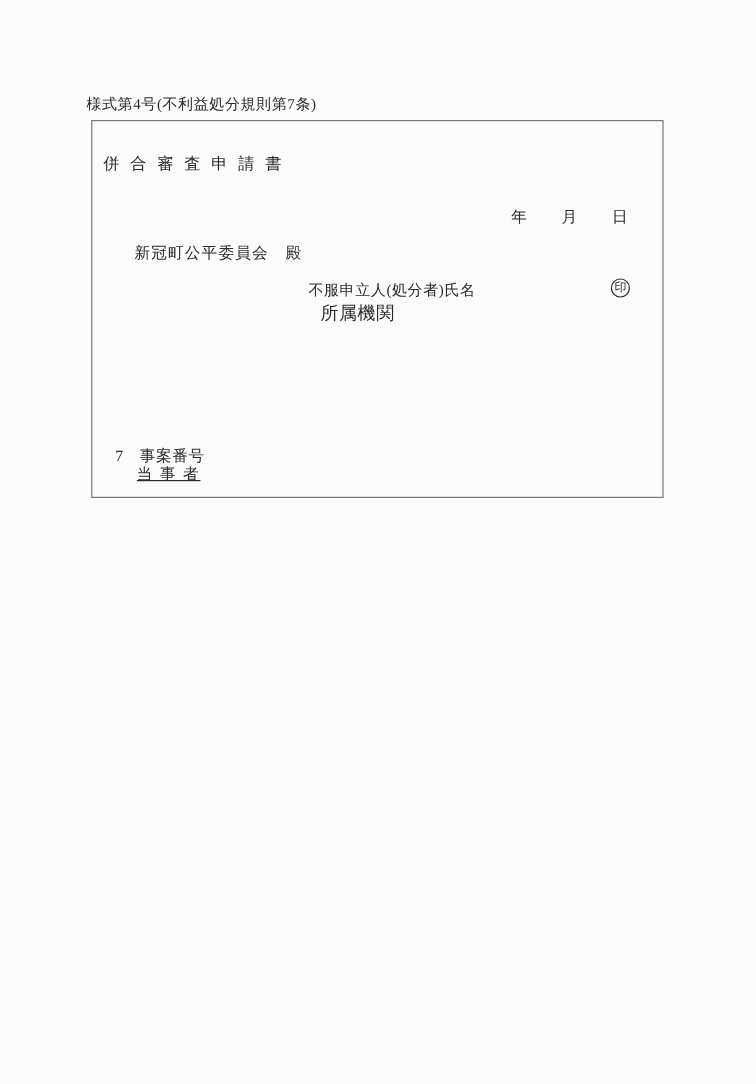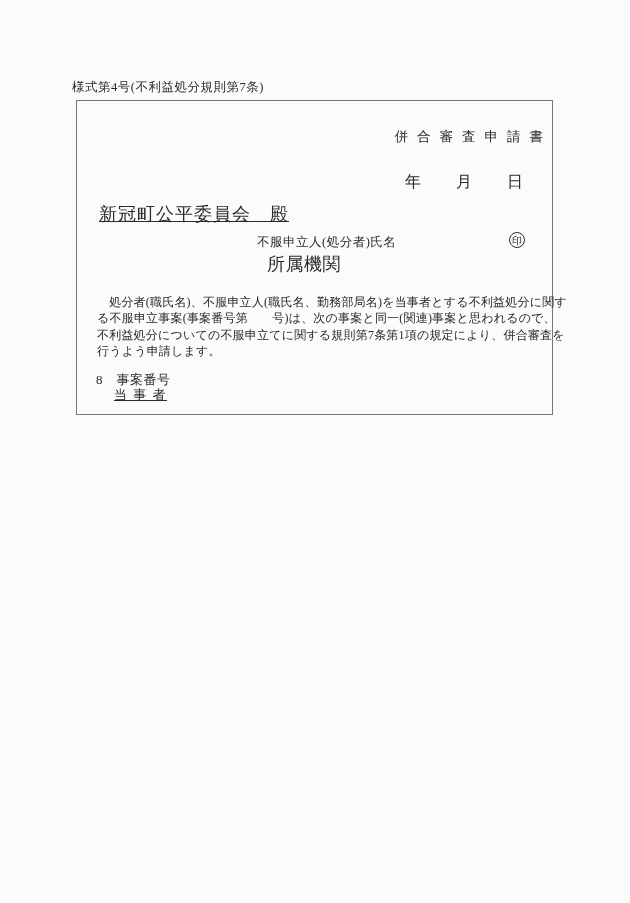--- a/index.html
+++ b/index.html
@@ -35,56 +35,55 @@
     width: 475px;
     height: 313px;
     border: 1px solid #777777;
     background: transparent;
   }
   .title {
     position: absolute;
     left: 0;
     right: 0;
     top: 27px;
-    text-align: right;
+    text-align: left;
     font-size: 13.5px;
     letter-spacing: 9px;
     text-indent: 9px;
     white-space: nowrap;
   }
   .date-line {
     position: absolute;
     right: 28px;
     top: 71px;
-    font-size: 16px;
+    font-size: 13px;
     letter-spacing: 1px;
     white-space: nowrap;
   }
   .addressee {
     position: absolute;
-    left: 22px;
+    left: 35px;
     top: 101px;
-    font-size: 18px;
+    font-size: 13px;
     letter-spacing: 1px;
     white-space: nowrap;
-    text-decoration: underline;
   }
   .appellant {
     position: absolute;
     left: 180px;
     top: 133px;
     font-size: 12.5px;
     letter-spacing: 0.5px;
     white-space: nowrap;
   }
   .affiliation {
     position: absolute;
     left: 190px;
     top: 151px;
-    font-size: 18px;
+    font-size: 15px;
     letter-spacing: 0.5px;
     white-space: nowrap;
   }
   .seal {
     position: absolute;
     left: 432px;
     top: 131px;
     width: 14px;
     height: 14px;
     border: 1px solid #2a2a2a;
@@ -144,26 +143,20 @@
     <div class="addressee">新冠町公平委員会　殿</div>
 
     <div class="appellant">不服申立人(処分者)氏名</div>
 
     <div class="seal">
       <span class="seal-char">印</span>
     </div>
 
     <div class="affiliation">所属機関</div>
 
-    <div class="para">
-      <div class="pline">　処分者(職氏名)、不服申立人(職氏名、勤務部局名)を当事者とする不利益処分に関す</div>
-      <div class="pline">る不服申立事案(事案番号第　　号)は、次の事案と同一(関連)事案と思われるので、</div>
-      <div class="pline">不利益処分についての不服申立てに関する規則第7条第1項の規定により、併合審査を</div>
-      <div class="pline">行うよう申請します。</div>
-    </div>
 
-    <div class="case-number-line">8　事案番号</div>
+    <div class="case-number-line">7　事案番号</div>
 
     <div class="parties-line">当 事 者</div>
 
   </div>
 
 </div>
 
 </body></html>

